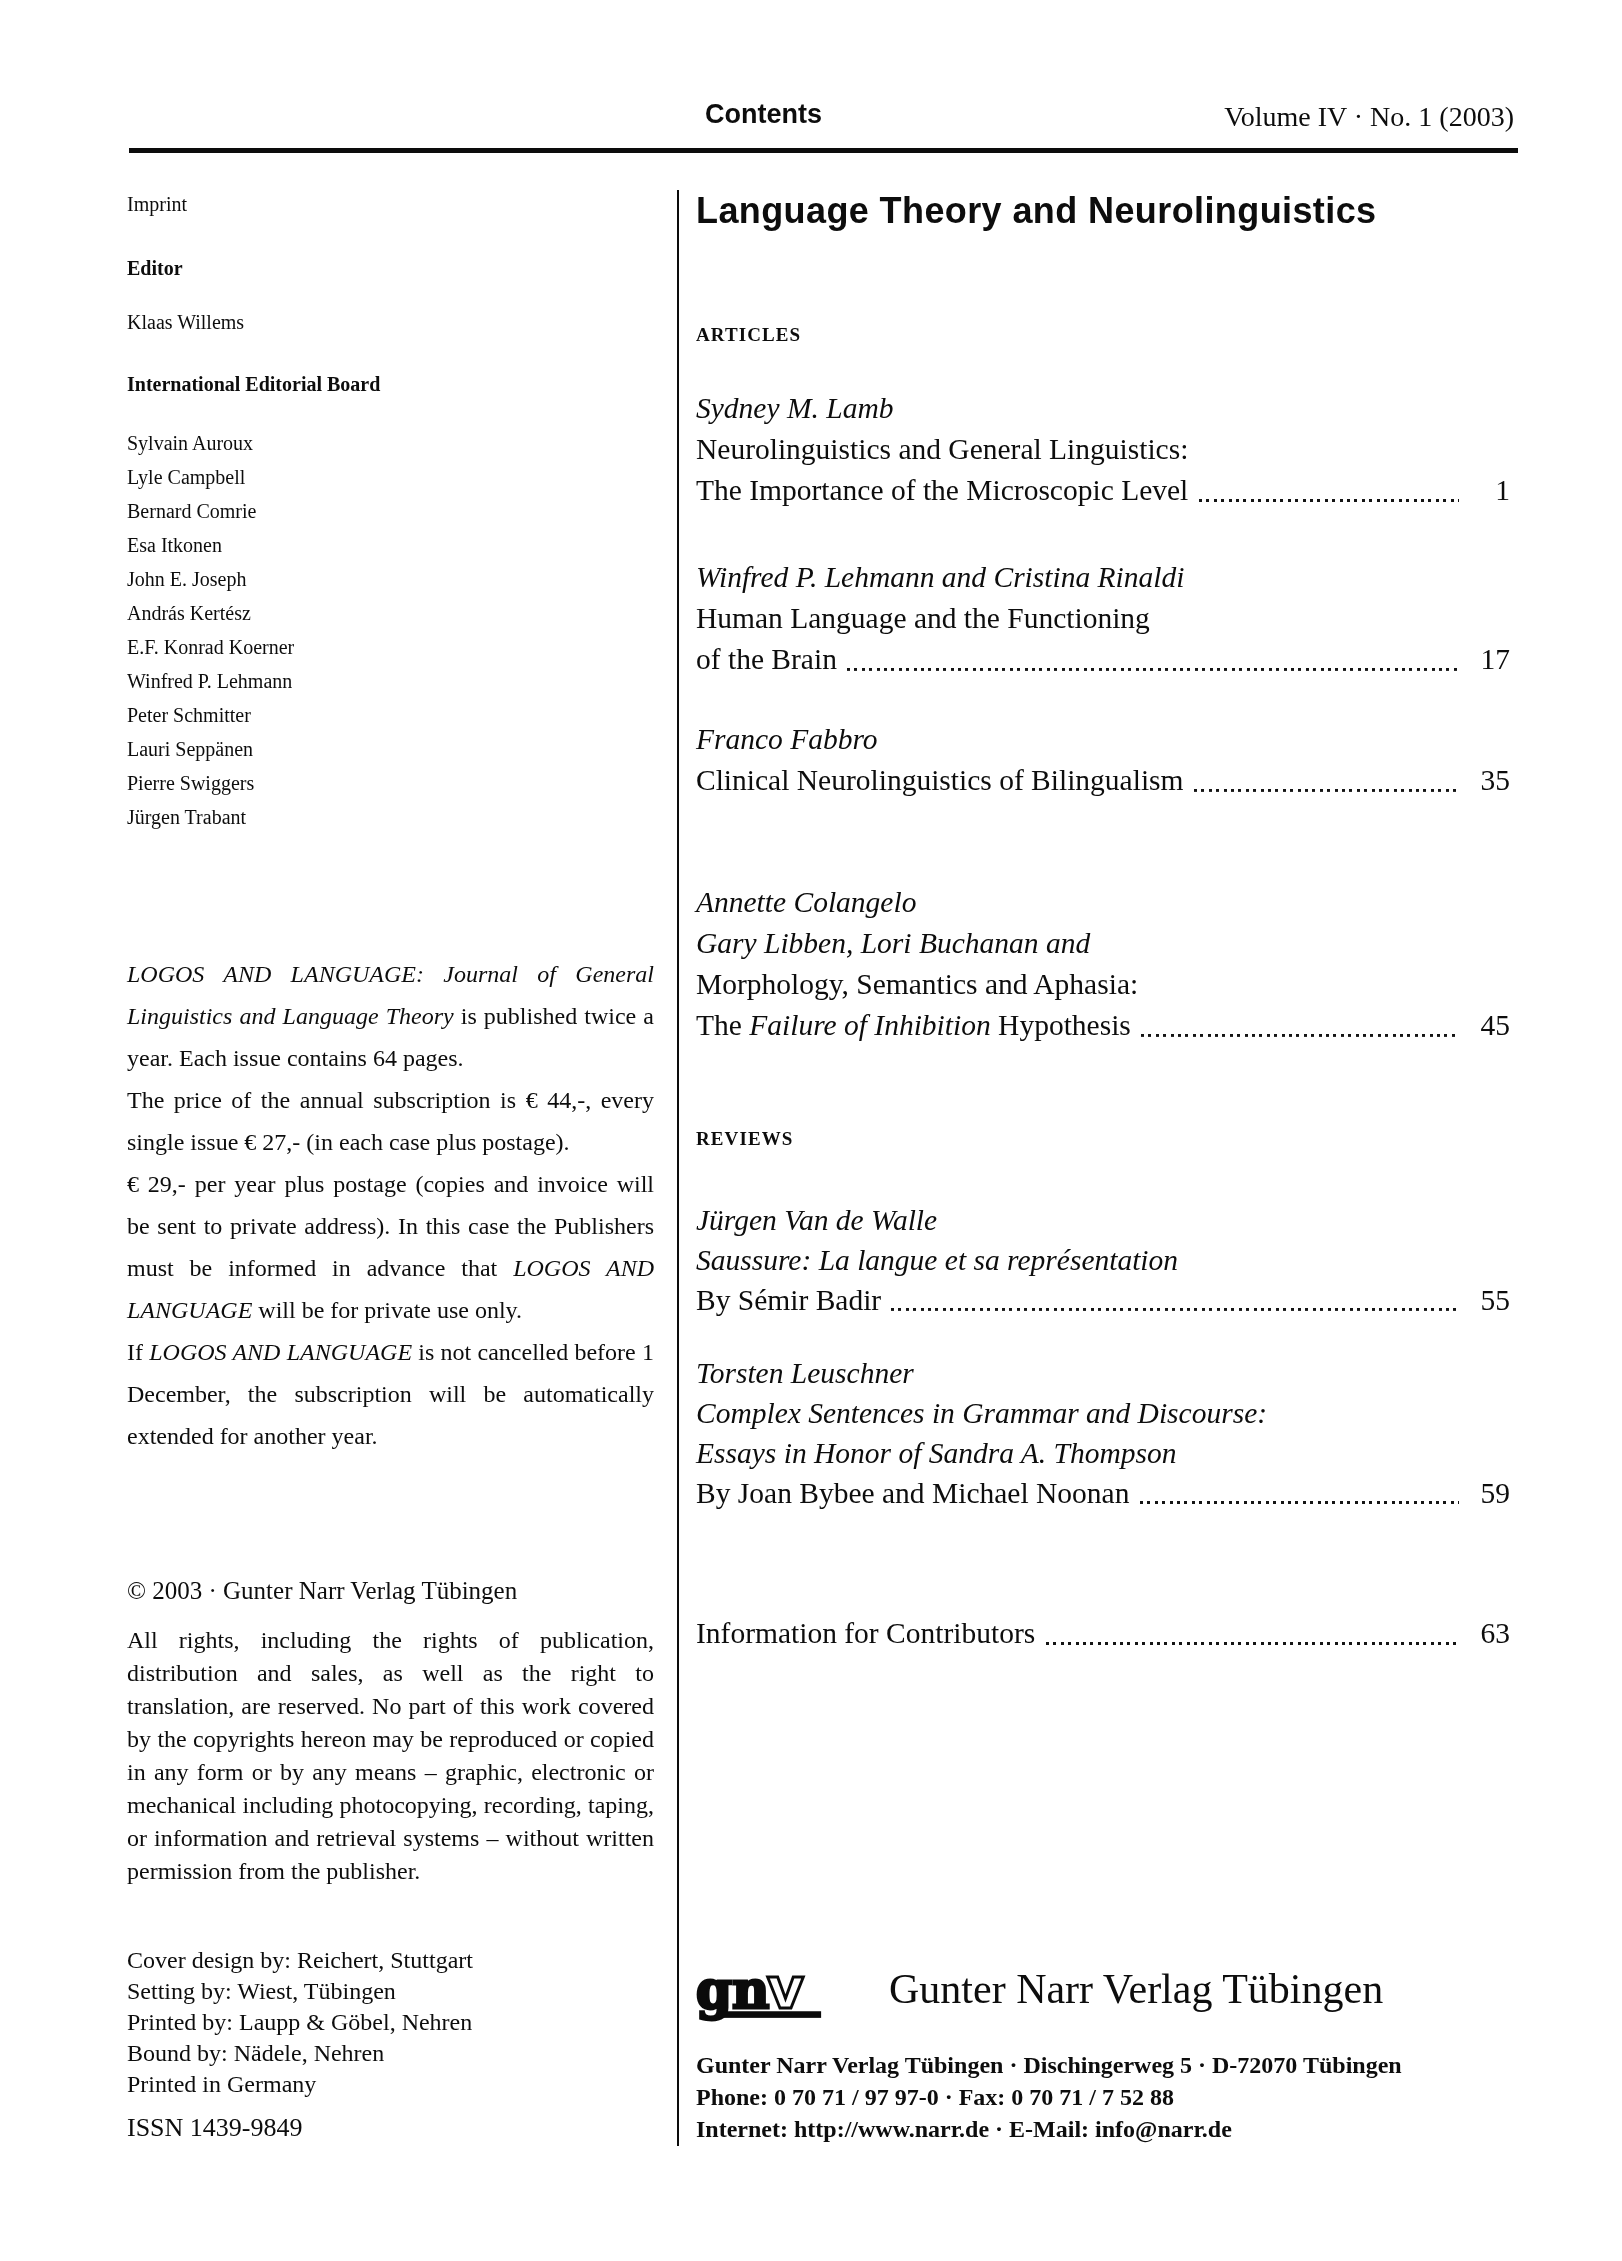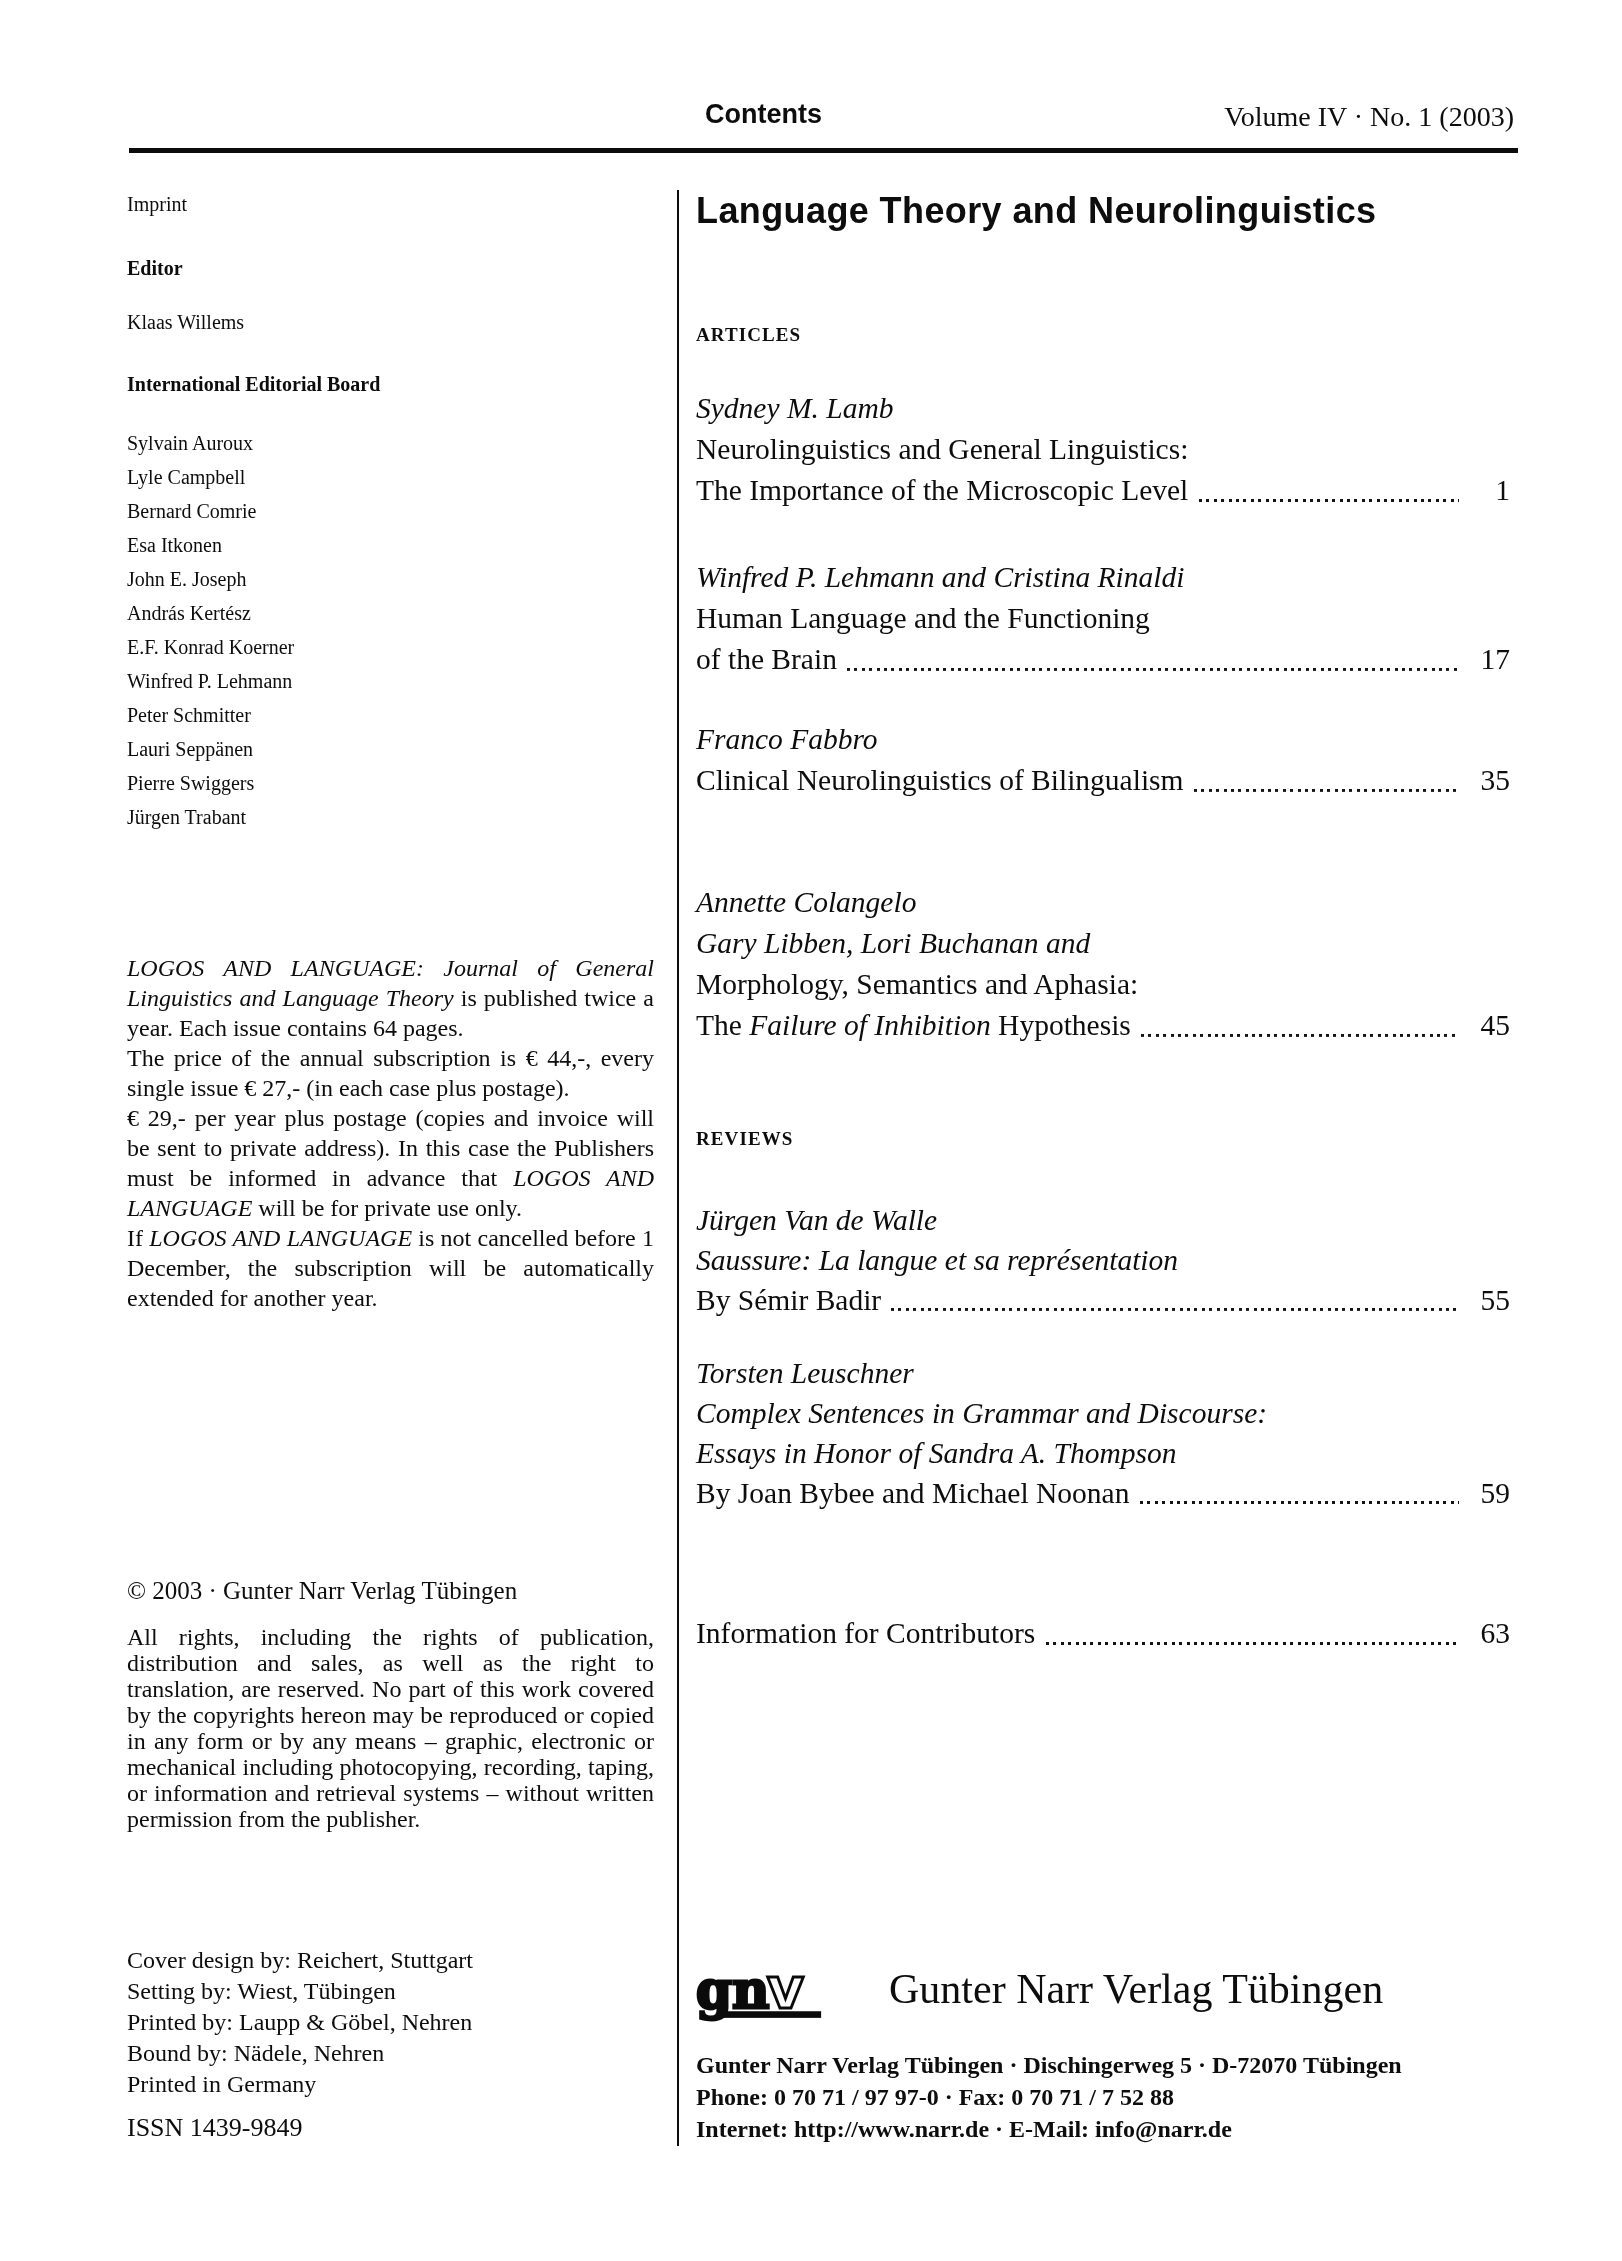--- a/index.html
+++ b/index.html
@@ -24,24 +24,24 @@
   .vline { left:677px; top:190px; width:2.2px; height:1956px; background:#0c0c0c; }
 
   
   .lc { left:127px; width:527px; font-size:20px; }
   .bold { font-weight:700; }
   .lc-imprint { top:193px; }
   .lc-editor-label { top:257px; }
   .lc-editor-name { top:311px; }
   .lc-board-label { top:373px; }
   .lc-board-list { top:426px; line-height:34px; }
-  .lc-about { top:953px; font-size:24px; line-height:30px; text-align:justify; }
+  .lc-about { top:953px; font-size:24px; line-height:42px; text-align:justify; }
   .lc-about p { margin:0; }
   .lc-copyright { top:1577px; font-size:25px; }
-  .lc-rights { top:1624px; font-size:24px; line-height:26px; text-align:justify; }
+  .lc-rights { top:1624px; font-size:24px; line-height:33px; text-align:justify; }
   .lc-credits { top:1945px; font-size:24px; line-height:31px; }
   .lc-issn { top:2113px; font-size:26px; }
 
   
   .rc { left:696px; width:814px; }
   .rc-title {
     top:190px;
     font-family:"Liberation Sans", sans-serif;
     font-weight:700; font-size:36px; letter-spacing:0.4px;
   }

